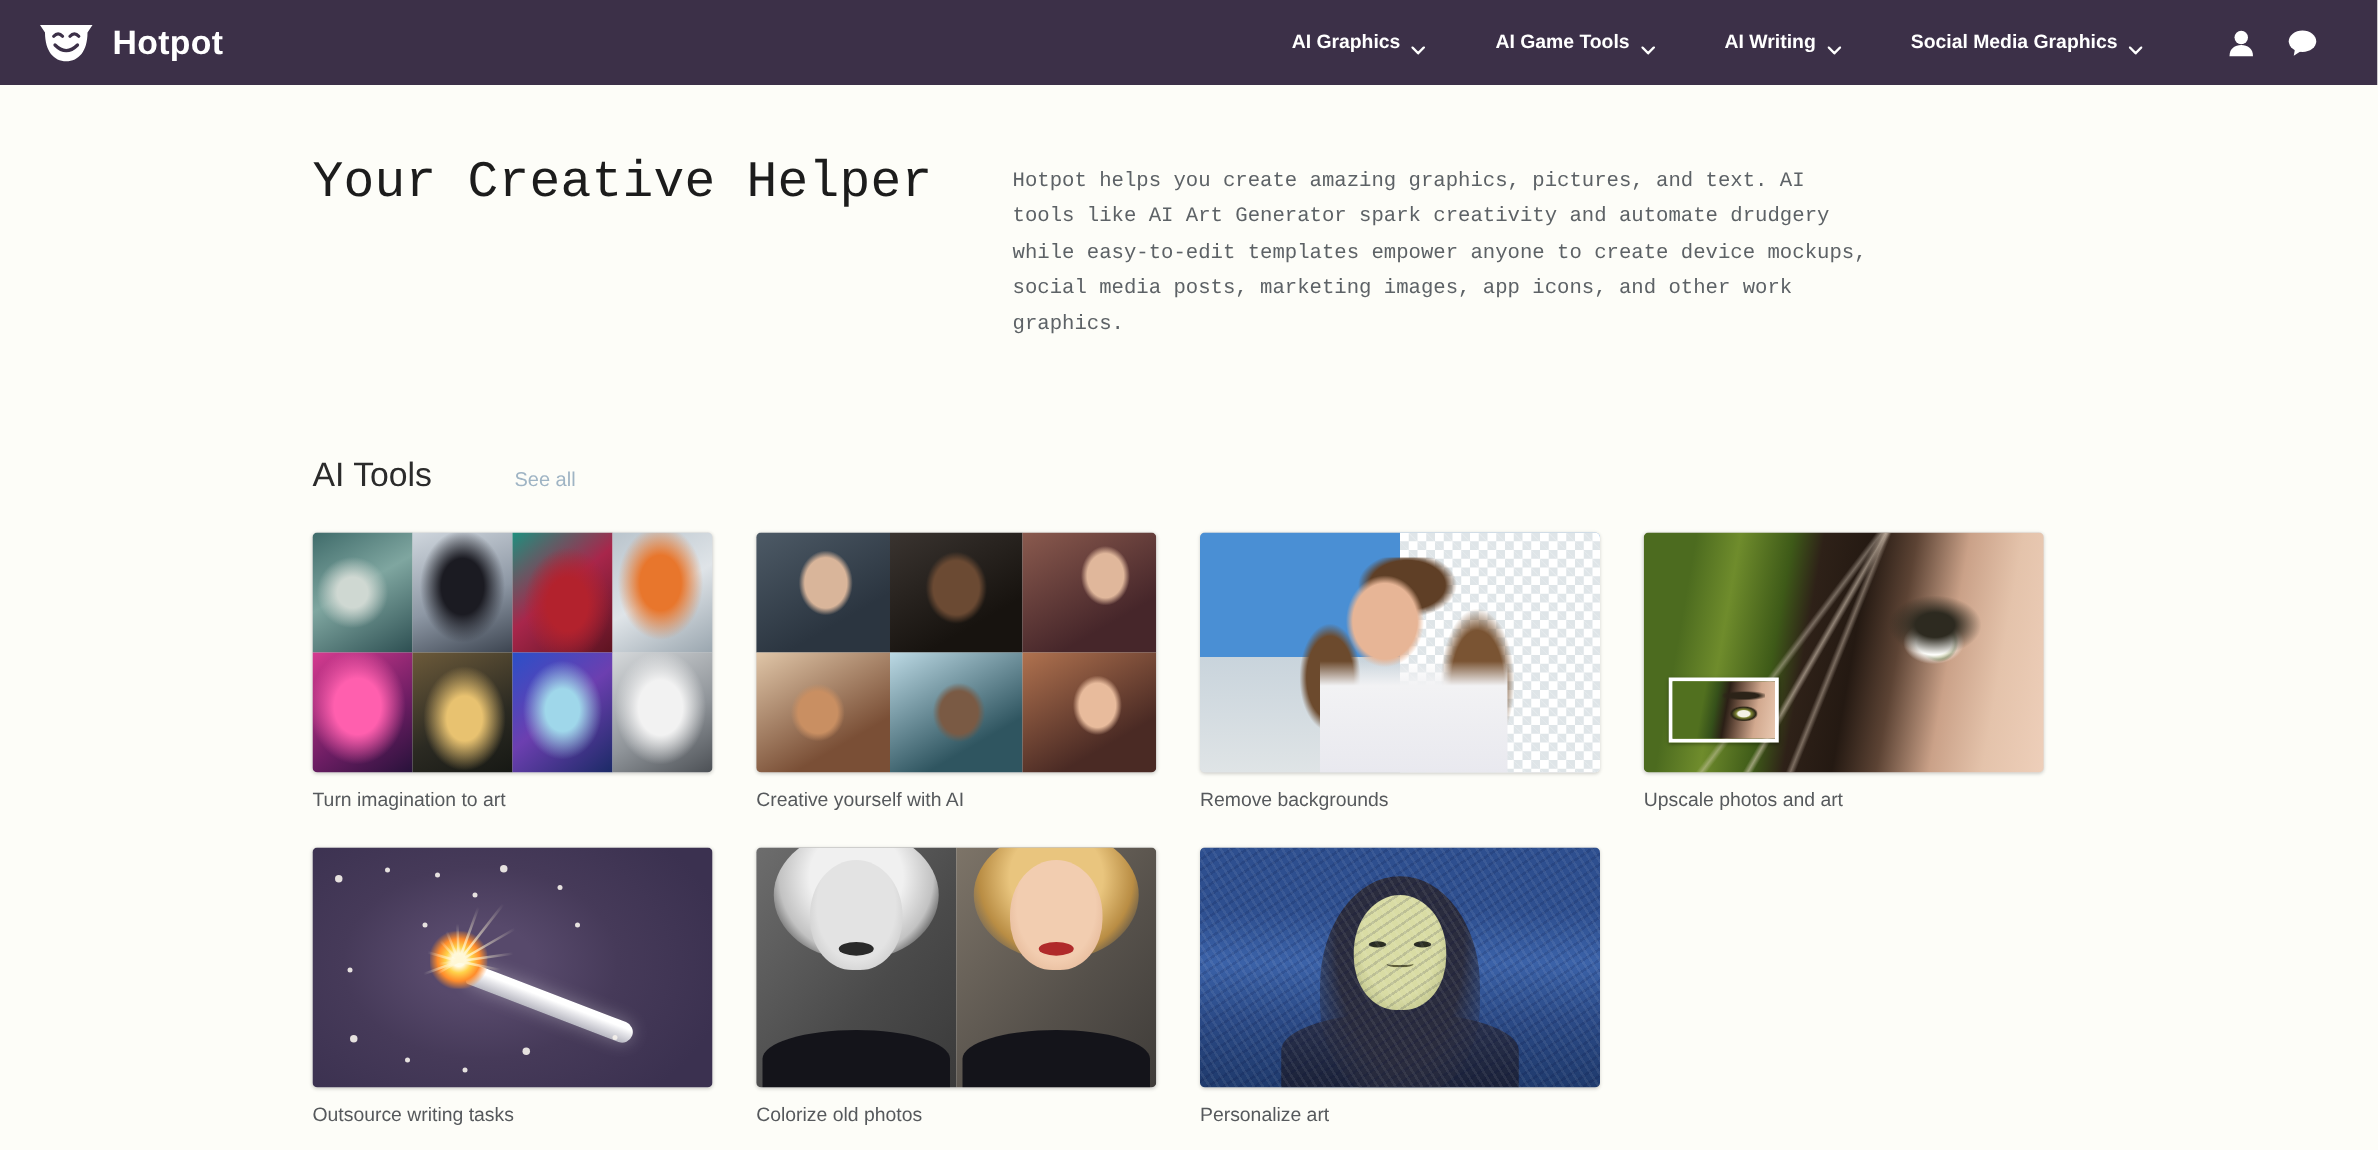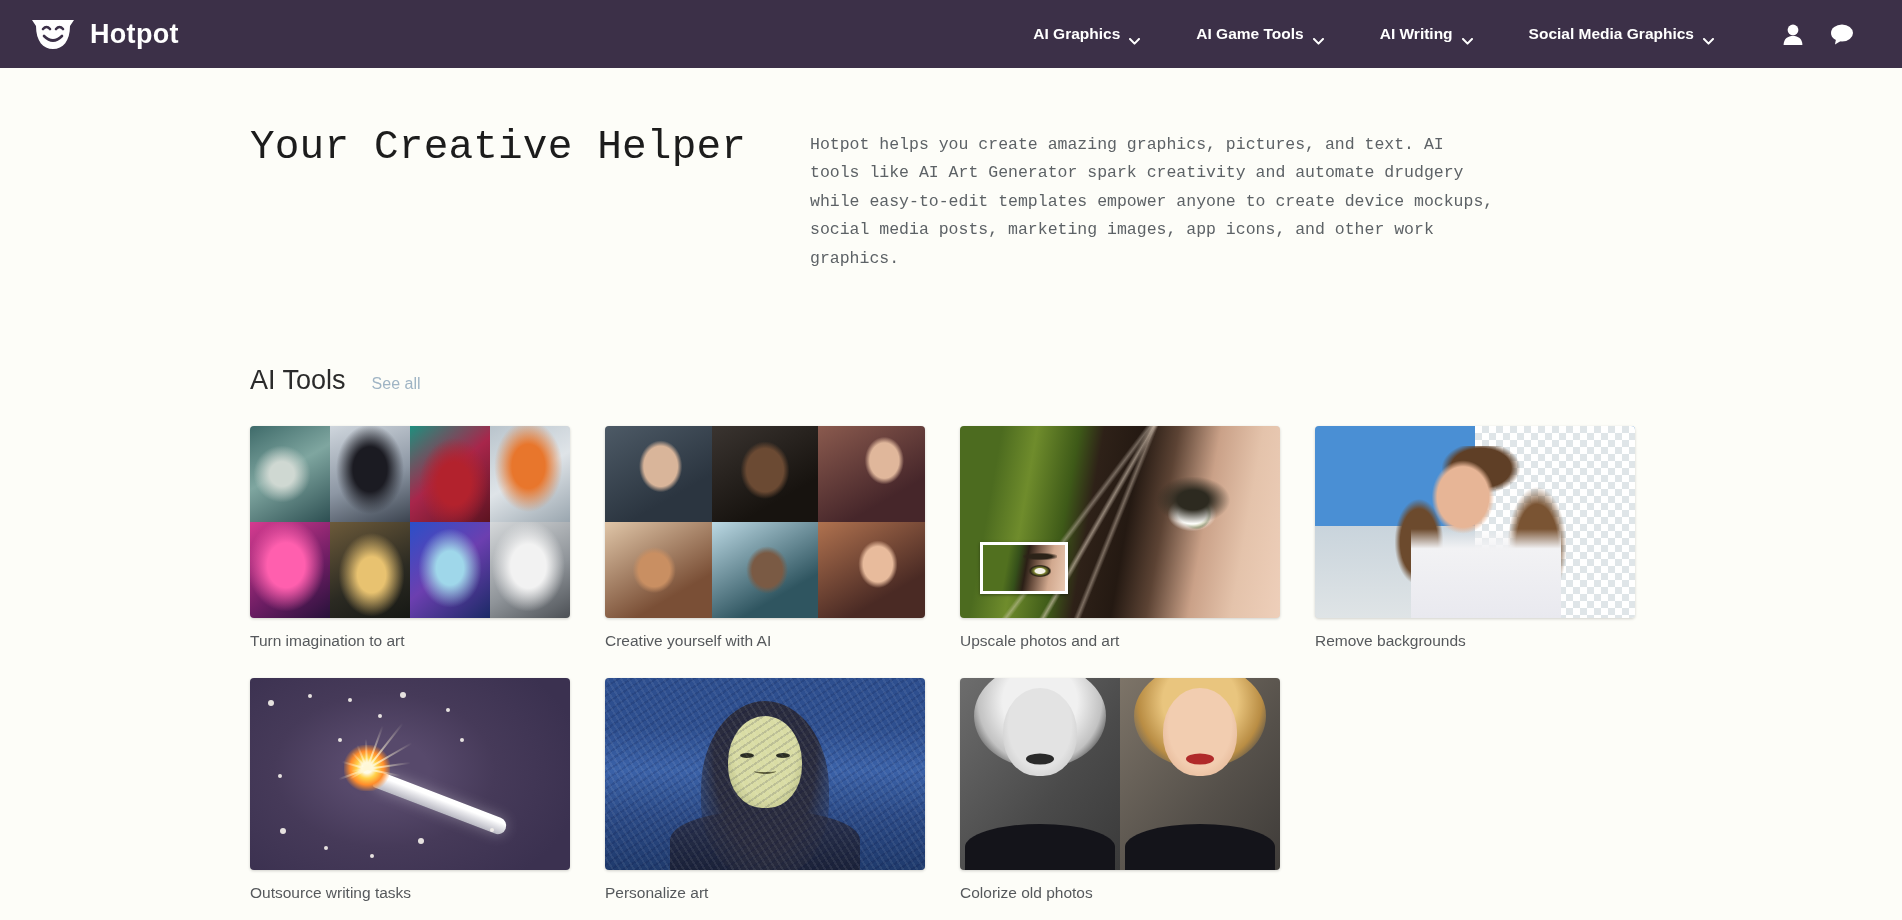--- a/index.html
+++ b/index.html
@@ -102,20 +102,21 @@
   }
   .section-title {
     font-size: 27px;
     color: #2b2b2b;
     font-weight: normal;
   }
   .see-all {
     font-size: 16px;
     color: #9fb4c4;
     cursor: pointer;
+    margin-left: 40px;
   }
 
   .grid {
     display: grid;
     grid-template-columns: repeat(4, 320px);
     column-gap: 35px;
     row-gap: 28px;
     margin-top: 30px;
   }
   .card { width: 320px; cursor: pointer; }
@@ -378,42 +379,42 @@
             <div class="cellwrap" style="background:radial-gradient(ellipse 30px 32px at 46% 50%, #c98f62 0 52%, rgba(201,143,98,0) 72%), linear-gradient(150deg,#e0c6a8,#7a4f36 72%)"></div>
             <div class="cellwrap" style="background:radial-gradient(ellipse 30px 34px at 52% 50%, #7a5a44 0 50%, rgba(122,90,68,0) 70%), linear-gradient(150deg,#bcd9e4,#2f5560 72%)"></div>
             <div class="cellwrap" style="background:radial-gradient(ellipse 28px 34px at 56% 44%, #e8bb9c 0 52%, rgba(232,187,156,0) 70%), linear-gradient(150deg,#b0724f,#4a2a24 72%)"></div>
           </div>
         </div>
         <div class="caption">Creative yourself with AI</div>
       </div>
 
       <div class="card">
         <div class="thumb">
+          <div class="rb">
+            <div class="rb-checker"></div>
+            <div class="rb-hair"></div>
+            <div class="rb-person"></div>
+          </div>
+        </div>
+        <div class="caption">Remove backgrounds</div>
+      </div>
+
+      <div class="card">
+        <div class="thumb">
           <div class="eye-bg">
             <div class="eye-lashes"></div>
             <div class="inset">
               <div class="inset-img">
                 <div class="inset-brow"></div>
                 <div class="inset-eye"></div>
               </div>
             </div>
           </div>
         </div>
         <div class="caption">Upscale photos and art</div>
-      </div>
-
-      <div class="card">
-        <div class="thumb">
-          <div class="rb">
-            <div class="rb-checker"></div>
-            <div class="rb-hair"></div>
-            <div class="rb-person"></div>
-          </div>
-        </div>
-        <div class="caption">Remove backgrounds</div>
       </div>
 
 
       <div class="card">
         <div class="thumb">
           <div class="pen-bg" id="pen-scene">
             <div class="pen-body"></div>
             <div class="spark-core"></div>
           <div class="ray" style="width: 30px; transform: rotate(-92deg);"></div>
               <div class="ray" style="width: 46px; transform: rotate(-70deg);"></div>
@@ -441,49 +442,49 @@
               <div class="fleck" style="left: 128px; top: 36px; width: 4px; height: 4px;"></div>
               <div class="fleck" style="left: 240px; top: 150px; width: 4px; height: 4px;"></div>
               <div class="fleck" style="left: 88px; top: 60px; width: 4px; height: 4px;"></div>
             </div>
         </div>
         <div class="caption">Outsource writing tasks</div>
       </div>
 
       <div class="card">
         <div class="thumb">
-          <div class="mona">
-            <div class="mona-body"></div>
-            <div class="mona-hair"></div>
-            <div class="mona-face">
-              <div class="mona-eye" style="left:12px"></div>
-              <div class="mona-eye" style="right:12px"></div>
-              <div class="mona-smile"></div>
-            </div>
-            <div class="mona-strokes"></div>
-          </div>
-        </div>
-        <div class="caption">Personalize art</div>
-      </div>
-
-      <div class="card">
-        <div class="thumb">
           <div class="colorize">
             <div class="mm mm-bw">
               <div class="hair-bw"></div>
                 <div class="face-bw"></div>
                 <div class="lips-bw"></div>
                 <div class="shoulder"></div>
             </div>
             <div class="mm mm-col">
               <div class="hair-col"></div>
                 <div class="face-col"></div>
                 <div class="lips-col"></div>
                 <div class="shoulder"></div>
             </div>
           </div>
         </div>
         <div class="caption">Colorize old photos</div>
       </div>
 
+      <div class="card">
+        <div class="thumb">
+          <div class="mona">
+            <div class="mona-body"></div>
+            <div class="mona-hair"></div>
+            <div class="mona-face">
+              <div class="mona-eye" style="left:12px"></div>
+              <div class="mona-eye" style="right:12px"></div>
+              <div class="mona-smile"></div>
+            </div>
+            <div class="mona-strokes"></div>
+          </div>
+        </div>
+        <div class="caption">Personalize art</div>
+      </div>
+
     </div>
   </div>
 </div>
 
 </body></html>

